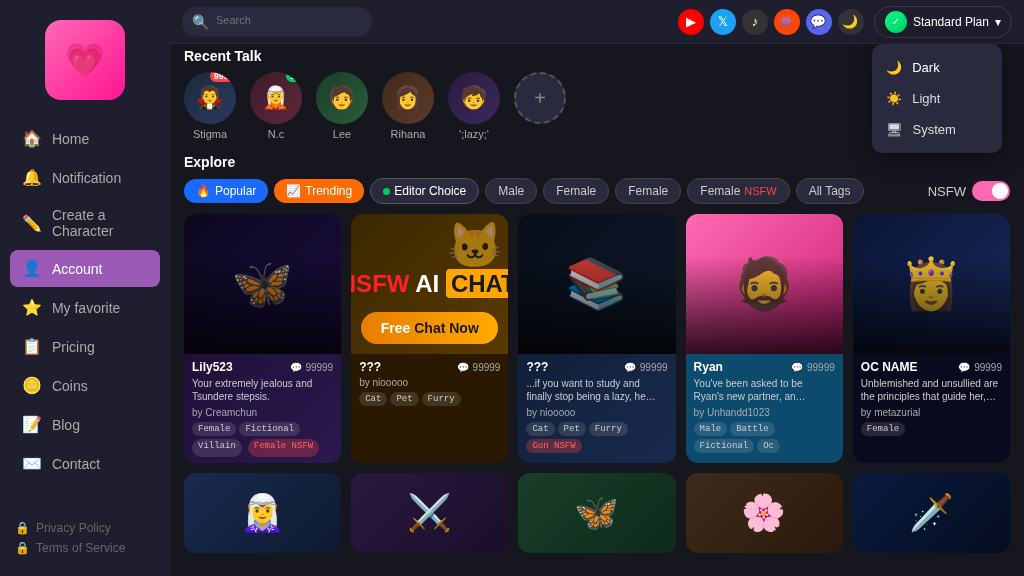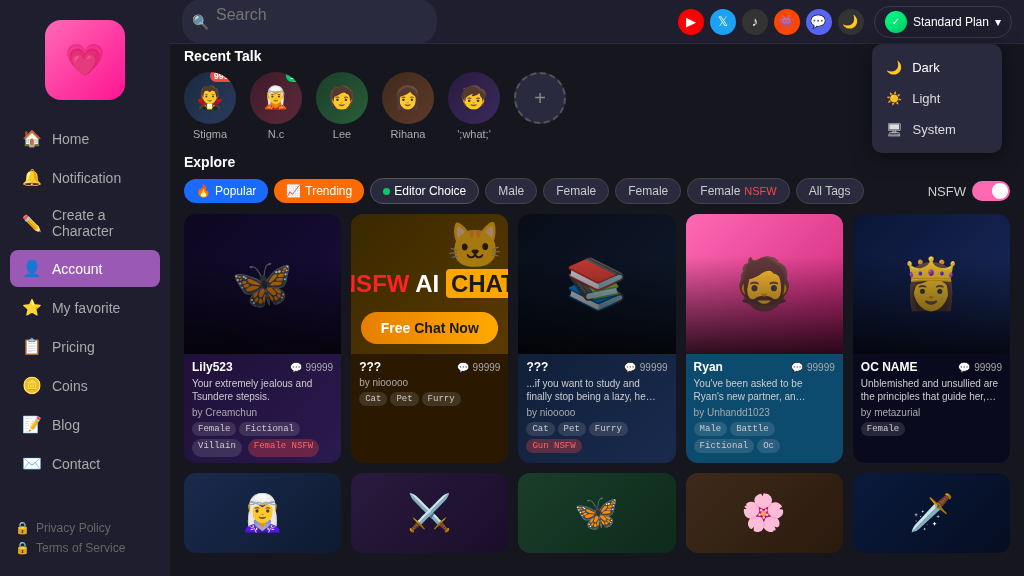--- a/index.html
+++ b/index.html
@@ -14,21 +14,21 @@
     .nav-item.active { background: #9b59b6; color: #fff; }
     .nav-icon { font-size: 16px; }
     .sidebar-footer { padding: 10px 15px 15px; font-size: 12px; color: #666; }
     .sidebar-footer div { margin-bottom: 6px; cursor: pointer; display: flex; align-items: center; gap: 6px; }
 
     
     .main { flex: 1; display: flex; flex-direction: column; background: #16161f; overflow: hidden; }
 
     
     .topbar { height: 44px; background: #1e1e2e; display: flex; align-items: center; padding: 0 12px; gap: 10px; border-bottom: 1px solid #2a2a3e; }
-    .search-bar { flex: 1; max-width: 460px; background: #2a2a3e; border: none; border-radius: 20px; padding: 7px 14px 20px 34px; color: #fff; font-size: 16px; outline: none; }
+    .search-bar { flex: 1; max-width: 460px; background: #2a2a3e; border: none; border-radius: 20px; padding: 7px 14px 11px 34px; color: #fff; font-size: 11px; outline: none; }
     .search-wrap { position: relative; flex: 1; max-width: 460px; }
     .search-icon-abs { position: absolute; left: 10px; top: 50%; transform: translateY(-50%); color: #888; font-size: 14px; }
     .social-icons { display: flex; gap: 6px; align-items: center; margin-left: auto; }
     .social-icon { width: 26px; height: 26px; border-radius: 50%; display: flex; align-items: center; justify-content: center; font-size: 13px; cursor: pointer; }
     .social-yt { background: #ff0000; }
     .social-tw { background: #1da1f2; }
     .social-tt { background: #333; }
     .social-rd { background: #ff4500; }
     .social-dc { background: #5865f2; }
     .social-moon { background: #333; }
@@ -228,21 +228,21 @@
       <div class="avatar-item">
         <div class="avatar-circle av4">
           <span class="av-emoji">👩</span>
         </div>
         <span class="avatar-name">Rihana</span>
       </div>
       <div class="avatar-item">
         <div class="avatar-circle av5">
           <span class="av-emoji">🧒</span>
         </div>
-        <span class="avatar-name">';what;'</span>
+        <span class="avatar-name">';lazy;'</span>
       </div>
       <div class="avatar-item">
         <div class="avatar-add">+</div>
       </div>
     </div>
 
     <div class="explore-section">
       <div class="section-title">Explore</div>
       <div class="filter-row">
         <button class="filter-btn filter-popular">

